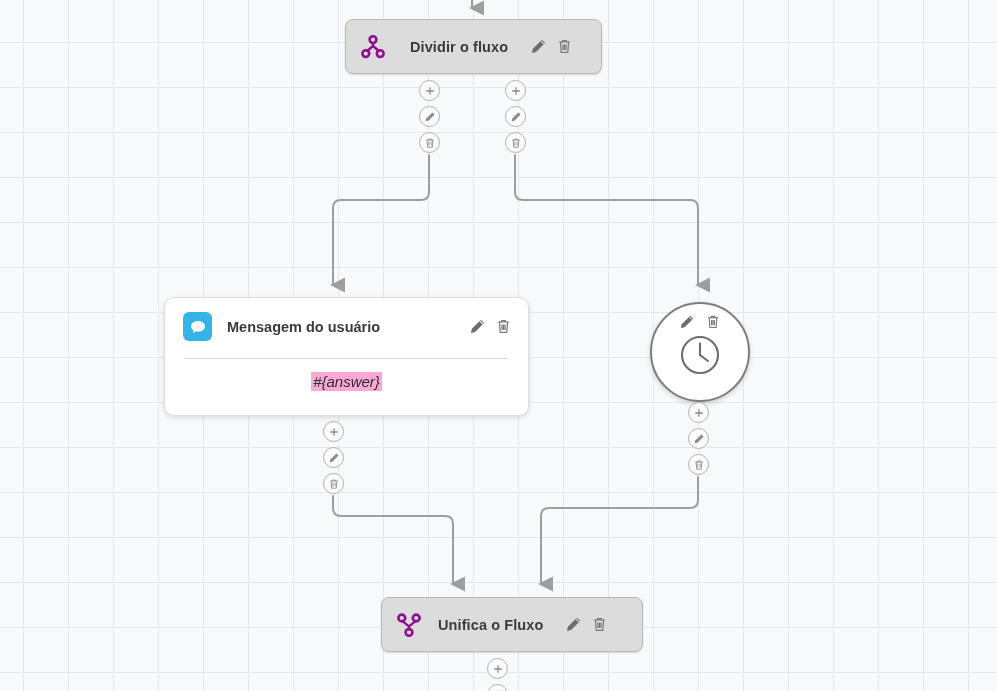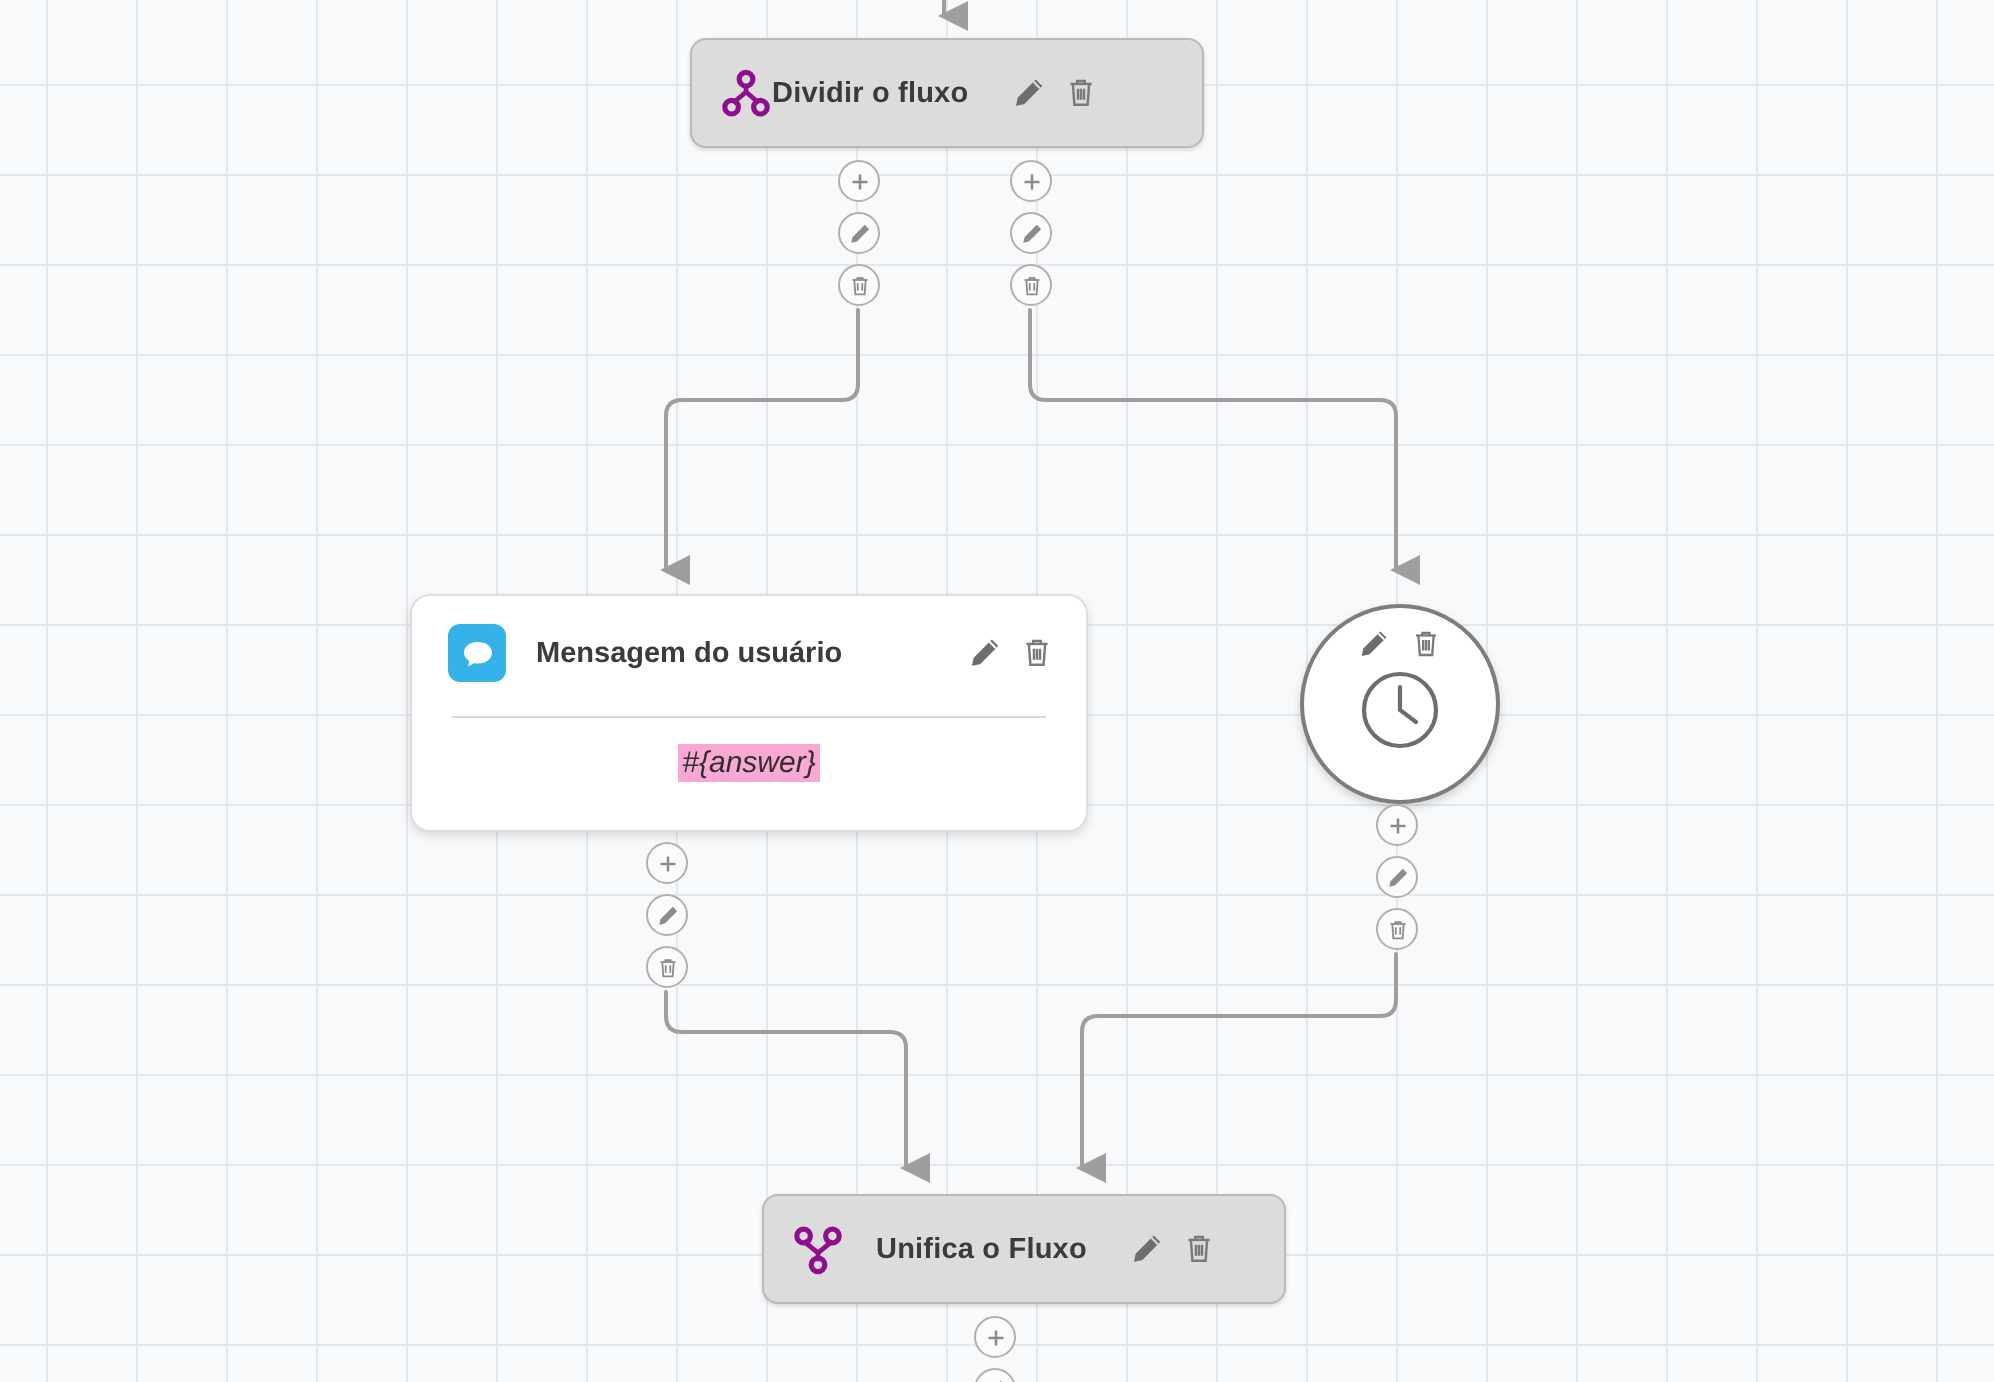--- a/index.html
+++ b/index.html
@@ -195,21 +195,21 @@
     <span class="icon" style="display:inline-flex;width:26px;height:26px;">
       <svg viewBox="0 0 26 26" width="26" height="26">
         <g stroke="#8e0f8e" stroke-width="2.4" fill="none">
           <path d="M13 8 L13 12 M13 12 L6.5 17.5 M13 12 L19.5 17.5"></path>
         </g>
         <circle cx="13" cy="5.6" r="3.4" fill="none" stroke="#8e0f8e" stroke-width="2.6"></circle>
         <circle cx="5.8" cy="19.6" r="3.4" fill="none" stroke="#8e0f8e" stroke-width="2.6"></circle>
         <circle cx="20.2" cy="19.6" r="3.4" fill="none" stroke="#8e0f8e" stroke-width="2.6"></circle>
       </svg>
     </span>
-    <span class="node-title" style="margin-left:0;">Dividir o fluxo</span>
+    <span class="node-title" style="margin-left:24px;">Dividir o fluxo</span>
     <span class="hdr-icons inline">
       <span class="icon-btn">
         <svg viewBox="0 0 18 18" width="17" height="17">
           <path d="M12.6 1.9 l3.4 3.4 l-9.6 9.6 l-4.3 .9 l.9 -4.3 Z" fill="#6d6d6d"></path>
           <path d="M11.4 3.1 l3.4 3.4" stroke="#dcdcdc" stroke-width="1.1" fill="none"></path>
         </svg>
       </span>
       <span class="icon-btn">
         <svg viewBox="0 0 18 18" width="17" height="17">
           <g fill="none" stroke="#7a7a7a" stroke-width="1.3">
@@ -262,21 +262,21 @@
         <g fill="none" stroke="#8c8c8c" stroke-width="1.2">
           <path d="M3 4 h10"></path>
             <path d="M6.2 4 v-1.3 h3.6 v1.3"></path>
           <path d="M4.2 4 l.7 9.6 h6.2 l.7 -9.6"></path>
           <path d="M6.5 6.2 v5 M9.5 6.2 v5"></path>
         </g>
       </svg>
     </span>
   </div>
 
-  <div class="node node-white" style="left:164px; top:297px; width:339px; height:119px;margin-left:41px;">
+  <div class="node node-white" style="left:164px; top:297px; width:365px; height:119px;">
     <div class="msg-head">
       <span class="msg-chip">
         <svg viewBox="0 0 20 20" width="18" height="18">
           <path d="M10 3.4 C5.6 3.4 2.2 6 2.2 9.3 C2.2 11.2 3.4 12.9 5.2 14 L4.4 17 L7.9 15.1
                    C8.6 15.2 9.3 15.3 10 15.3 C14.4 15.3 17.8 12.6 17.8 9.3 C17.8 6 14.4 3.4 10 3.4 Z" fill="#ffffff"></path>
         </svg>
       </span>
       <span class="msg-label">Mensagem do usuário</span>
       <span class="hdr-icons">
         <span class="icon-btn">

